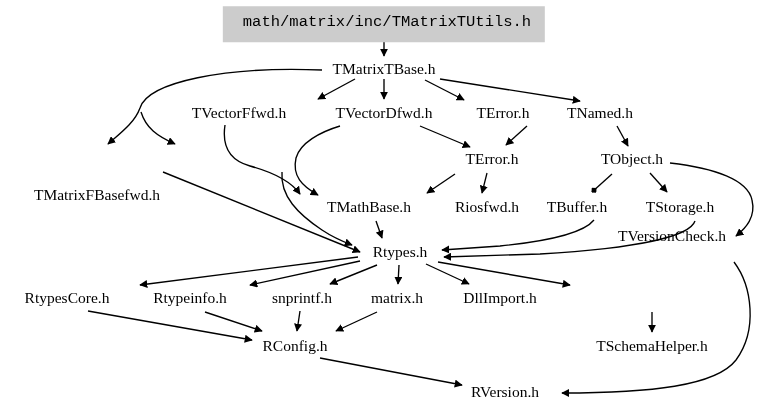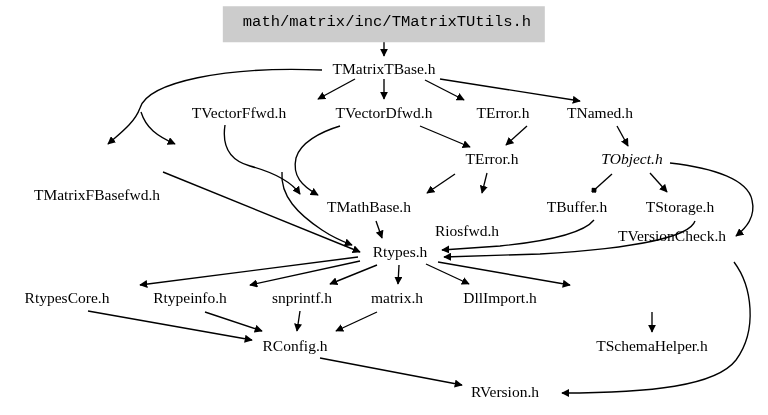--- a/index.html
+++ b/index.html
@@ -111,24 +111,24 @@
   <div class="node root" style="left:384px; top:24px;">math/matrix/inc/TMatrixTUtils.h</div>
 
   <div class="node" style="left:384px; top:69px;text-align:right;">TMatrixTBase.h</div>
   <div class="node" style="left:384px; top:113px;">TVectorDfwd.h</div>
   <div class="node" style="left:239px; top:113px;">TVectorFfwd.h</div>
   <div class="node" style="left:503px; top:113px;">TError.h</div>
   <div class="node" style="left:600px; top:113px;">TNamed.h</div>
 
   <div class="node" style="left:97px; top:159px;margin-top:36px;">TMatrixFBasefwd.h</div>
   <div class="node" style="left:492px; top:159px;">TError.h</div>
-  <div class="node" style="left:632px; top:159px;font-style:italic;">TObject.h</div>
+  <div class="node" style="left:632px; top:159px;">TObject.h</div>
 
   <div class="node" style="left:369px; top:207px;">TMathBase.h</div>
-  <div class="node" style="left:467px; top:207px;margin-top:24px;">Riosfwd.h</div>
+  <div class="node" style="left:487px; top:207px;">Riosfwd.h</div>
   <div class="node" style="left:577px; top:207px;text-align:center;">TBuffer.h</div>
   <div class="node" style="left:680px; top:207px;">TStorage.h</div>
 
   <div class="node" style="left:400px; top:252px;">Rtypes.h</div>
   <div class="node" style="left:672px; top:236px;">TVersionCheck.h</div>
 
   <div class="node" style="left:67px; top:298px;">RtypesCore.h</div>
   <div class="node" style="left:190px; top:298px;">Rtypeinfo.h</div>
   <div class="node" style="left:302px; top:298px;">snprintf.h</div>
   <div class="node" style="left:397px; top:298px;">matrix.h</div>

